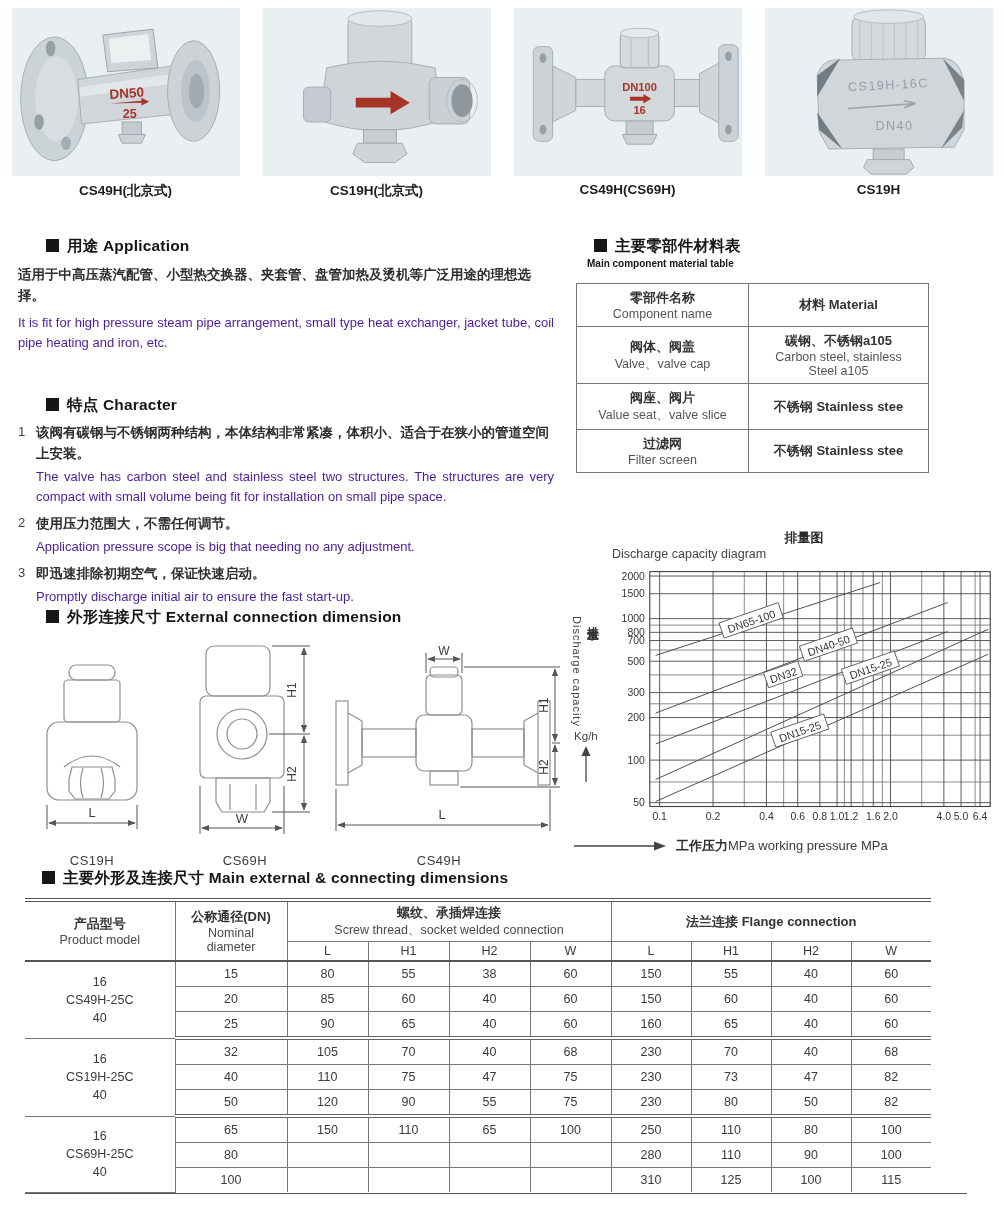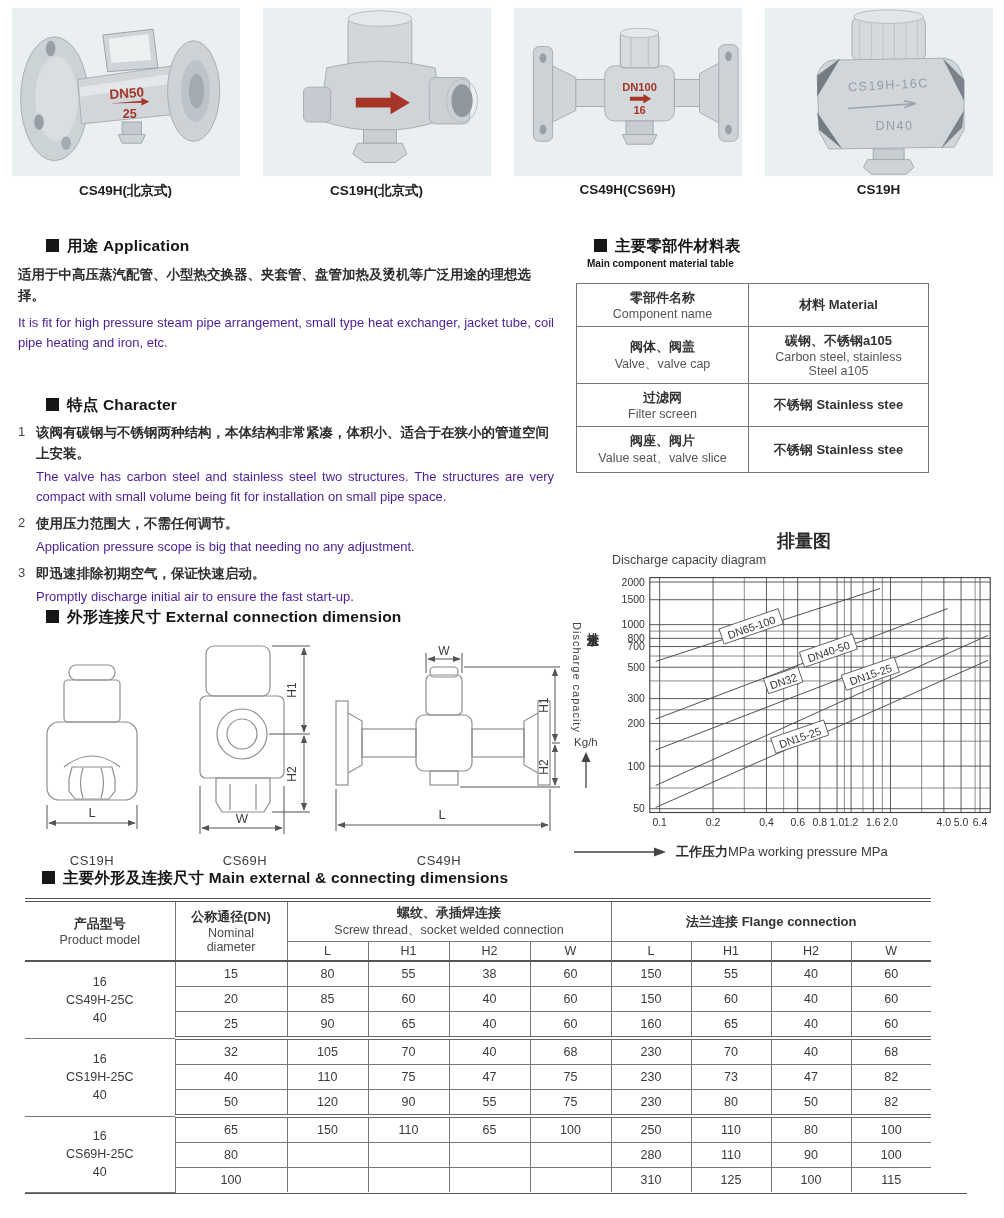--- a/index.html
+++ b/index.html
@@ -26,21 +26,21 @@
   
   .col-left{position:absolute;left:18px;top:236px;width:536px;}
   .col-right{position:absolute;left:566px;top:236px;width:430px;}
   
   .mat-table{border-collapse:collapse;margin:14px 0 0 10px;width:352px;table-layout:fixed;}
   .mat-table th,.mat-table td{border:1px solid #777;text-align:center;padding:5px 4px;font-size:12.5px;color:#3c3c3c;}
   .mat-table .c-zh{font-weight:bold;color:#333;font-size:13px;}
   .mat-table .c-en{color:#555;font-weight:normal;font-size:12.5px;}
   
   .chart-block{margin-top:56px;}
-  .chart-title{font-size:18px;font-weight:bold;color:#2a2a2a;text-align:center;margin-left:46px;}
+  .chart-title{font-size:13px;font-weight:bold;color:#2a2a2a;text-align:center;margin-left:46px;}
   .chart-subtitle{font-size:12.5px;color:#444;text-align:left;margin-left:46px;}
   .chart-flex{display:flex;align-items:center;margin-top:4px;}
   .ylabel-strip{width:40px;display:flex;flex-direction:column;align-items:center;justify-content:center;}
   .ylabel-rot{display:flex;}
   .ylabel-en{writing-mode:vertical-rl;font-size:11px;color:#444;letter-spacing:1px;}
   .ylabel-zh{writing-mode:vertical-rl;font-size:12px;font-weight:bold;color:#333;margin-left:1px;letter-spacing:2px;}
   .y-unit{font-size:11.5px;color:#444;margin-top:4px;}
   .xlabel-row{display:flex;align-items:center;margin:4px 0 0 8px;}
   .xlabel-text{font-size:13px;color:#3b3b3b;margin-left:10px;}
   .xlabel-text b{color:#2e2e2e;}
@@ -345,31 +345,31 @@
             <div class="c-en">Valve、valve cap</div>
           </td>
           <td>
             <div class="c-zh">碳钢、不锈钢a105</div>
             <div class="c-en">Carbon steel, stainless</div>
             <div class="c-en">Steel a105</div>
           </td>
         </tr>
         <tr>
           <td>
-            <div class="c-zh">过滤网</div>
-            <div class="c-en">Filter screen</div>
+            <div class="c-zh">阀座、阀片</div>
+            <div class="c-en">Value seat、valve slice</div>
           </td>
           <td>
             <div class="c-zh">不锈钢 Stainless stee</div>
           </td>
         </tr>
         <tr>
           <td>
-            <div class="c-zh">阀座、阀片</div>
-            <div class="c-en">Value seat、valve slice</div>
+            <div class="c-zh">过滤网</div>
+            <div class="c-en">Filter screen</div>
           </td>
           <td>
             <div class="c-zh">不锈钢 Stainless stee</div>
           </td>
         </tr>
       </tbody>
         </table>
     </div>
 
     <div class="chart-block">

